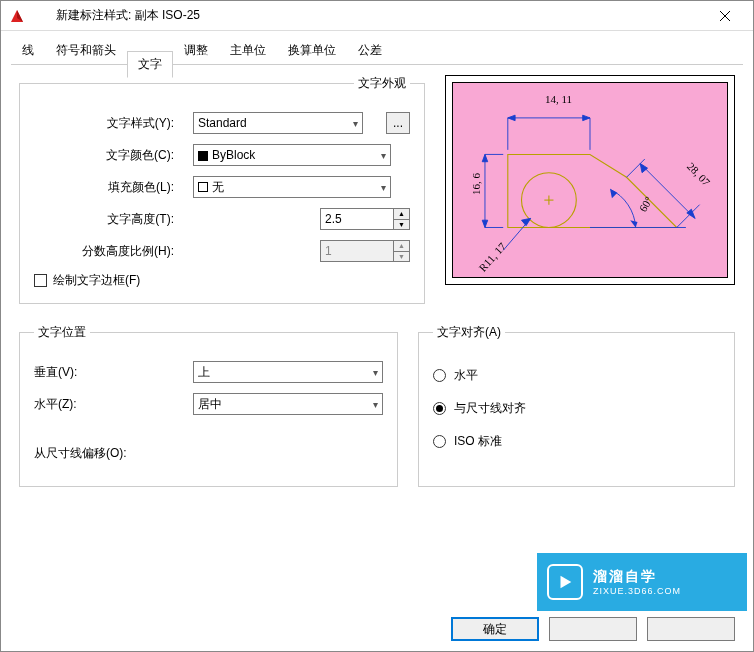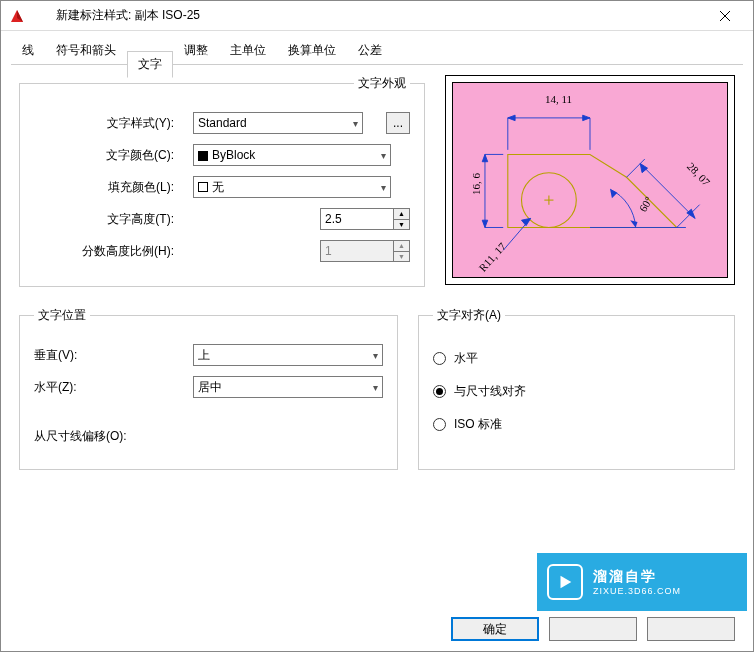--- a/index.html
+++ b/index.html
@@ -129,20 +129,24 @@
             <div style="flex:0 0 108px"></div>
             <div class="spin disabled">
               <div class="val">1</div>
               <div class="btns">
                   <div>▲</div>
                   <div>▼</div>
                 </div>
             </div>
           </div>
 
+          <div class="chk">
+            <div class="box"></div>
+            <span>绘制文字边框(F)</span>
+          </div>
         </fieldset>
       </div>
 
       <div class="preview">
         <div class="preview-inner">
           <svg width="100%" height="100%" viewBox="0 0 300 196">
 
             <g fill="none" stroke="#b8a000" stroke-width="1.2">
               <path d="M60 150 L60 70 L150 70 L190 95 L245 150 Z"></path>
               <circle cx="105" cy="120" r="30"></circle>

